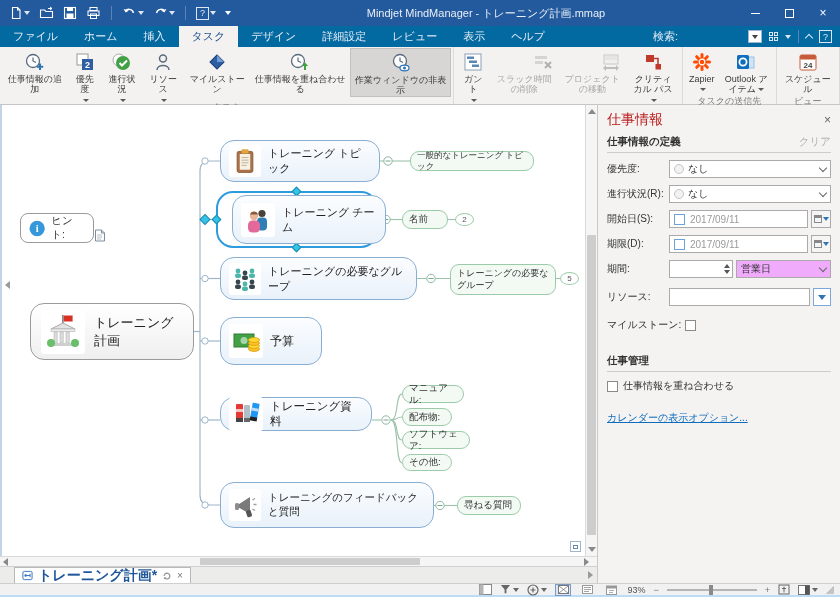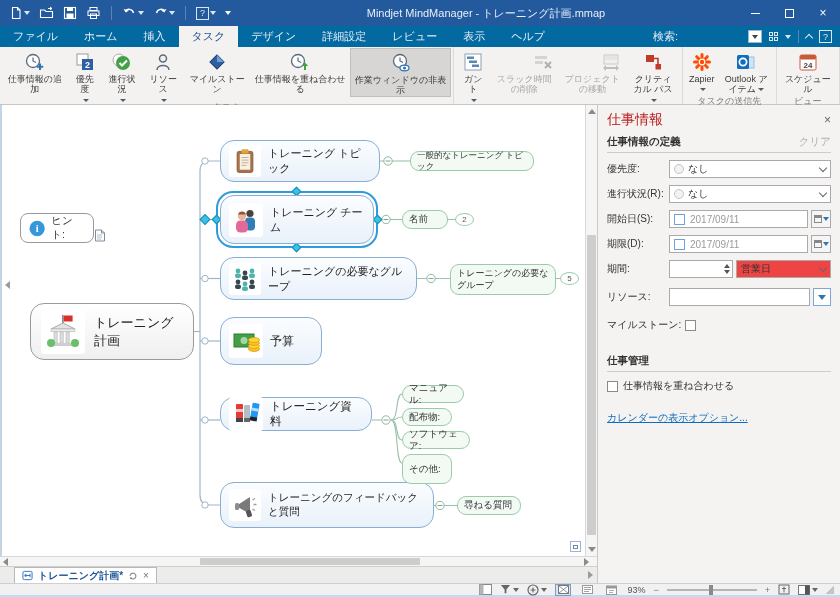--- a/index.html
+++ b/index.html
@@ -57,21 +57,21 @@
   .hscroll { height:10px; background:#f5f5f5; border-top:1px solid #d9d9d9; position:relative; }
   .hthumb { position:absolute; top:1px; left:200px; width:220px; height:7px; background:#cdcdcd; border-radius:1px; }
   .tri-left { width:0;height:0;border-top:4px solid transparent;border-bottom:4px solid transparent;border-right:5px solid #8a8a8a; position:absolute; left:3px; top:1px; }
   .tri-right { width:0;height:0;border-top:4px solid transparent;border-bottom:4px solid transparent;border-left:5px solid #8a8a8a; position:absolute; right:8px; top:1px; }
 
   .tabrow { height:17px; background:#ececeb; border-top:1px solid #cfcfcf; display:flex; align-items:flex-end; }
   .tabnav { width:14px; display:flex; align-items:center; justify-content:center; height:100%; }
   .tri-l2 { width:0;height:0;border-top:4px solid transparent;border-bottom:4px solid transparent;border-right:5px solid #9a9a9a; }
   .tri-r2 { width:0;height:0;border-top:4px solid transparent;border-bottom:4px solid transparent;border-left:5px solid #9a9a9a; }
   .doctab { height:16px; background:#fff; border:1px solid #b8b8b8; border-bottom:none; display:flex; align-items:center; gap:5px; padding:0 7px; margin-left:14px; }
-  .doctab .dtxt { font-size:10px; color:#1f5698; font-weight:bold; }
+  .doctab .dtxt { font-size:14px; color:#1f5698; font-weight:bold; }
   .doctab .dclose { font-size:10px; color:#777; }
   .tab-spacer { flex:1; }
 
   
   .panel { width:243px; background:#f4f3f2; border-left:1px solid #c9c9c9; padding:6px 9px 0 9px; font-size:10px; color:#333; }
   .phead { display:flex; align-items:center; margin-bottom:6px; }
   .ptitle { font-size:14px; color:#b91c1c; }
   .pclose { margin-left:auto; color:#666; font-size:12px; }
   .psection { font-weight:bold; font-size:10.5px; display:flex; align-items:center; border-bottom:1px solid #ccc; padding-bottom:3px; margin-bottom:7px; }
   .pclear { margin-left:auto; color:#b3b1af; font-weight:normal; }
@@ -82,21 +82,21 @@
   .psel .ring { width:10px; height:10px; border-radius:50%; border:1px solid #c5c5c5; background:#f2f2f2; }
   .psel .chv { margin-left:auto; width:6px;height:6px;border-right:1.3px solid #666;border-bottom:1.3px solid #666; transform:rotate(45deg); margin-top:-3px;}
   .pdate { flex:1; height:18px; background:#fff; border:1px solid #aaa; display:flex; align-items:center; padding:0 4px; gap:5px; color:#9a9a9a; }
   .cbx { width:11px; height:11px; border:1px solid #6da3d8; background:#fff; flex:0 0 auto;}
   .calbtn { width:20px; height:18px; border:1px solid #aaa; background:#f5f5f5; display:flex; align-items:center; justify-content:center; gap:1px; }
   .cal-ic { width:8px; height:8px; border:1px solid #888; border-top:3px solid #888; }
   .spin { width:64px; height:18px; background:#fff; border:1px solid #aaa; position:relative; }
   .spin .up,.spin .dn { position:absolute; right:2px; width:0; height:0; border-left:3px solid transparent; border-right:3px solid transparent; }
   .spin .up { top:3px; border-bottom:4px solid #555; }
   .spin .dn { bottom:3px; border-top:4px solid #555; }
-  .psel.gray { background:#ef4444; }
+  .psel.gray { background:#f0abfc; }
   .pinput { flex:1; height:18px; background:#fff; border:1px solid #aaa; }
   .bluebtn { width:18px; height:18px; border:1px solid #7da7d8; background:#fff; display:flex; align-items:center; justify-content:center; }
   .caret-b { width:0;height:0;border-left:4px solid transparent;border-right:4px solid transparent;border-top:5px solid #2e75b6; }
   .pcheckrow { display:flex; align-items:center; gap:5px; margin-bottom:6px; }
   .cbx2 { width:11px; height:11px; border:1px solid #8a8a8a; background:#fff; }
   .pdep-sel { height:18px; background:#efefee; border:1px solid #c8c8c8; display:flex; align-items:center; padding:0 4px; margin-top:3px; }
   .pdep-sel .chv { margin-left:auto; width:6px;height:6px;border-right:1.3px solid #aaa;border-bottom:1.3px solid #aaa; transform:rotate(45deg); margin-top:-3px;}
   .plink { color:#0f6cbd; text-decoration:underline; margin-top:12px; display:inline-block; }
 
   
@@ -492,21 +492,21 @@
                 </svg>
             </span>
             <span>トレーニング トピック</span>
           </div>
 
           <div class="selframe" style="left:214px;top:86px;width:162px;height:57px"></div>
           <div class="handle" style="left:291px;top:83px"></div>
           <div class="handle" style="left:291px;top:139px"></div>
           <div class="handle" style="left:211px;top:111px"></div>
           <div class="handle" style="left:372px;top:111px"></div>
-          <div class="node topic" style="left:218px;top:90px;width:154px;height:49px;font-size:11px">
+          <div class="node topic" style="left:230px;top:90px;width:154px;height:49px;font-size:11px">
             <span class="nicon" style="width:34px;height:34px">
               <svg width="30" height="30" viewBox="0 0 30 30">
                   <circle cx="19" cy="8.5" r="3.6" fill="#4a413a"></circle>
                   <rect x="14" y="12.5" width="10" height="13" rx="4" fill="#2e7fb5"></rect>
                   <circle cx="11" cy="11" r="4.2" fill="#e9b699"></circle>
                   <path d="M7 9.5 a4.2 4.2 0 0 1 8 0 z" fill="#8a5a3a"></path>
                   <rect x="5" y="15.5" width="12" height="12" rx="4.5" fill="#e2699a"></rect>
                 </svg>
             </span>
             <span>トレーニング チーム</span>
@@ -600,21 +600,21 @@
 
           <div class="node sub" style="left:400px;top:280px;width:62px;height:18px">
               <span>マニュアル:</span>
             </div>
           <div class="node sub" style="left:400px;top:303px;width:50px;height:18px">
               <span>配布物:</span>
             </div>
           <div class="node sub" style="left:400px;top:326px;width:68px;height:18px">
               <span>ソフトウェア:</span>
             </div>
-          <div class="node sub" style="left:400px;top:349px;width:50px;height:30px">
+          <div class="node sub" style="left:400px;top:349px;width:50px;height:17px">
               <span>その他:</span>
             </div>
 
           <div class="node sub" style="left:455px;top:391px;width:64px;height:19px">
               <span>尋ねる質問</span>
             </div>
 
           <div style="position:absolute;right:4px;bottom:4px;width:11px;height:11px;border:1px solid #9db6d4;background:#fff;display:flex;align-items:center;justify-content:center">
               <div style="width:5px;height:4px;border:1px solid #6d87a8"></div>
             </div>

